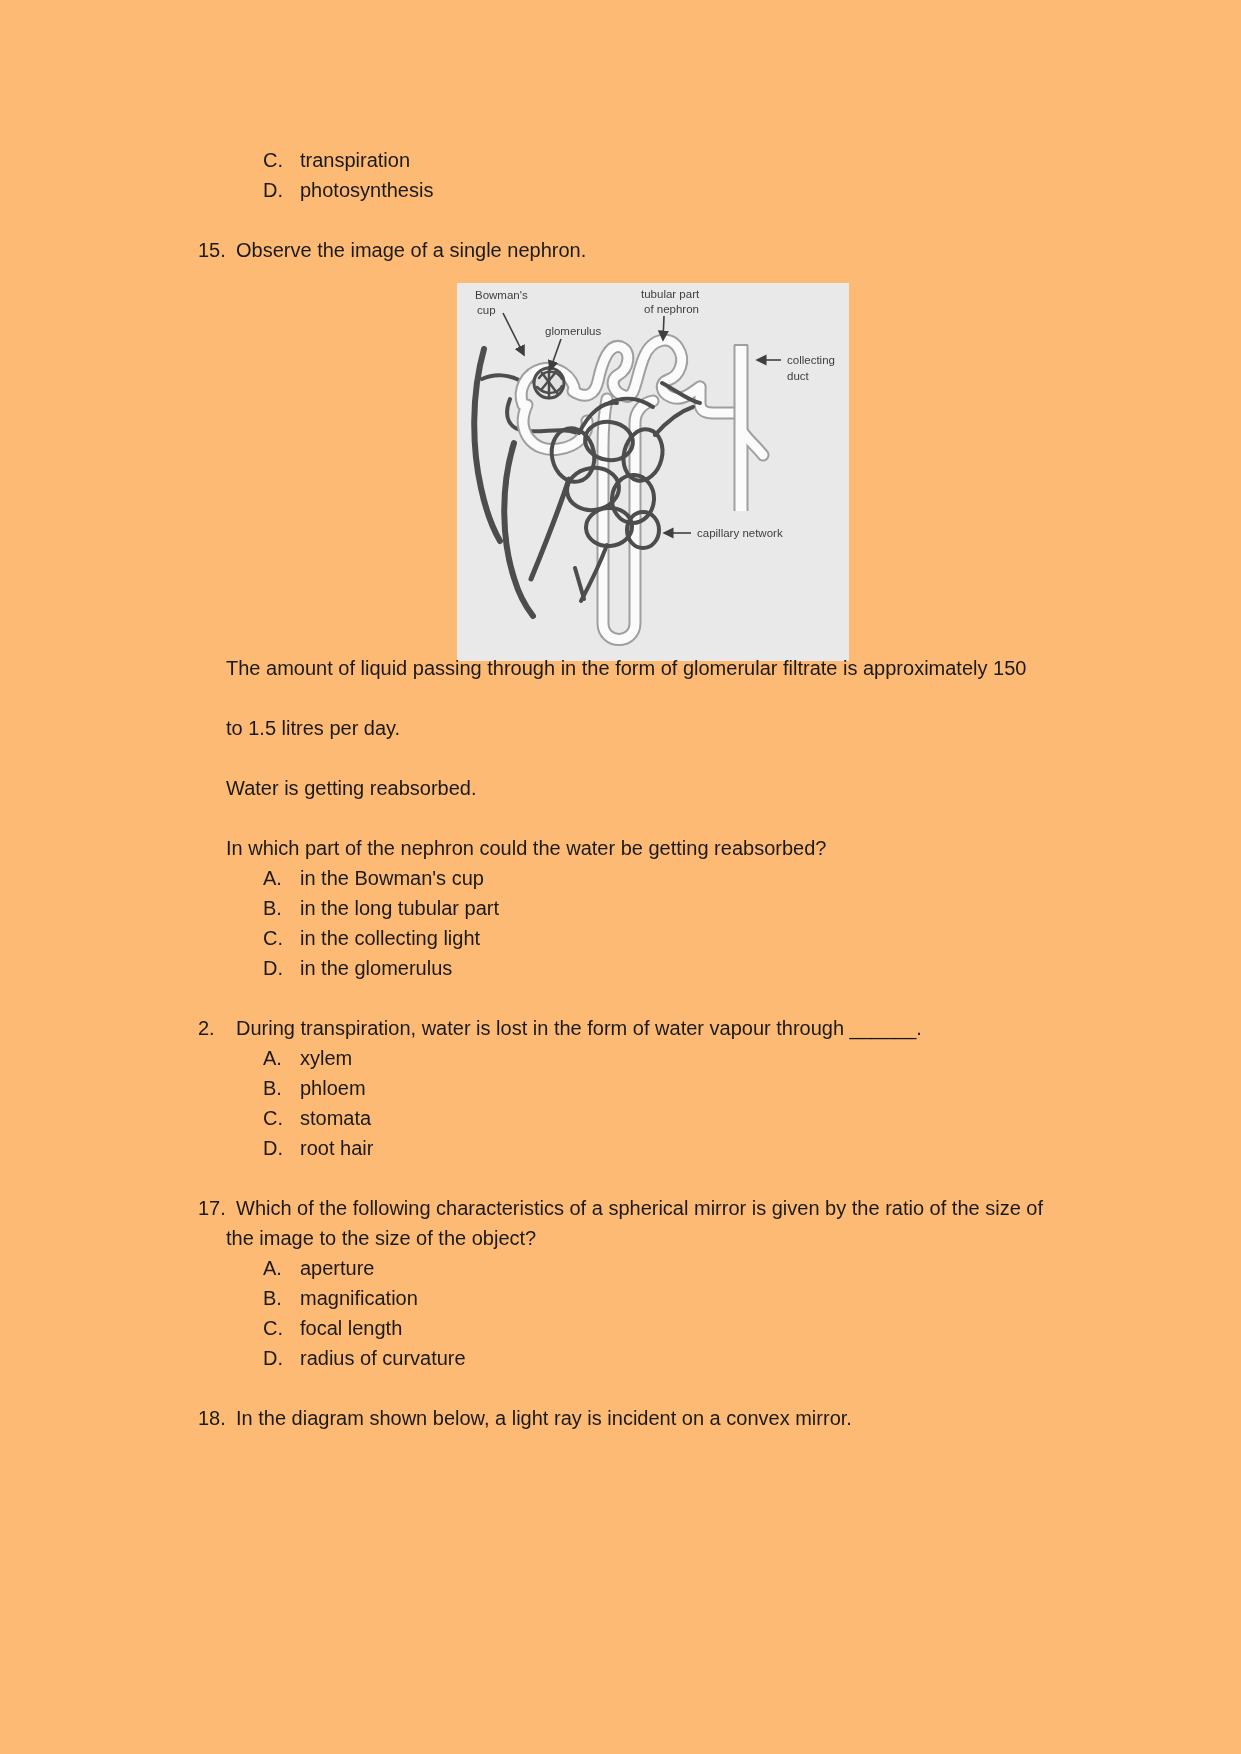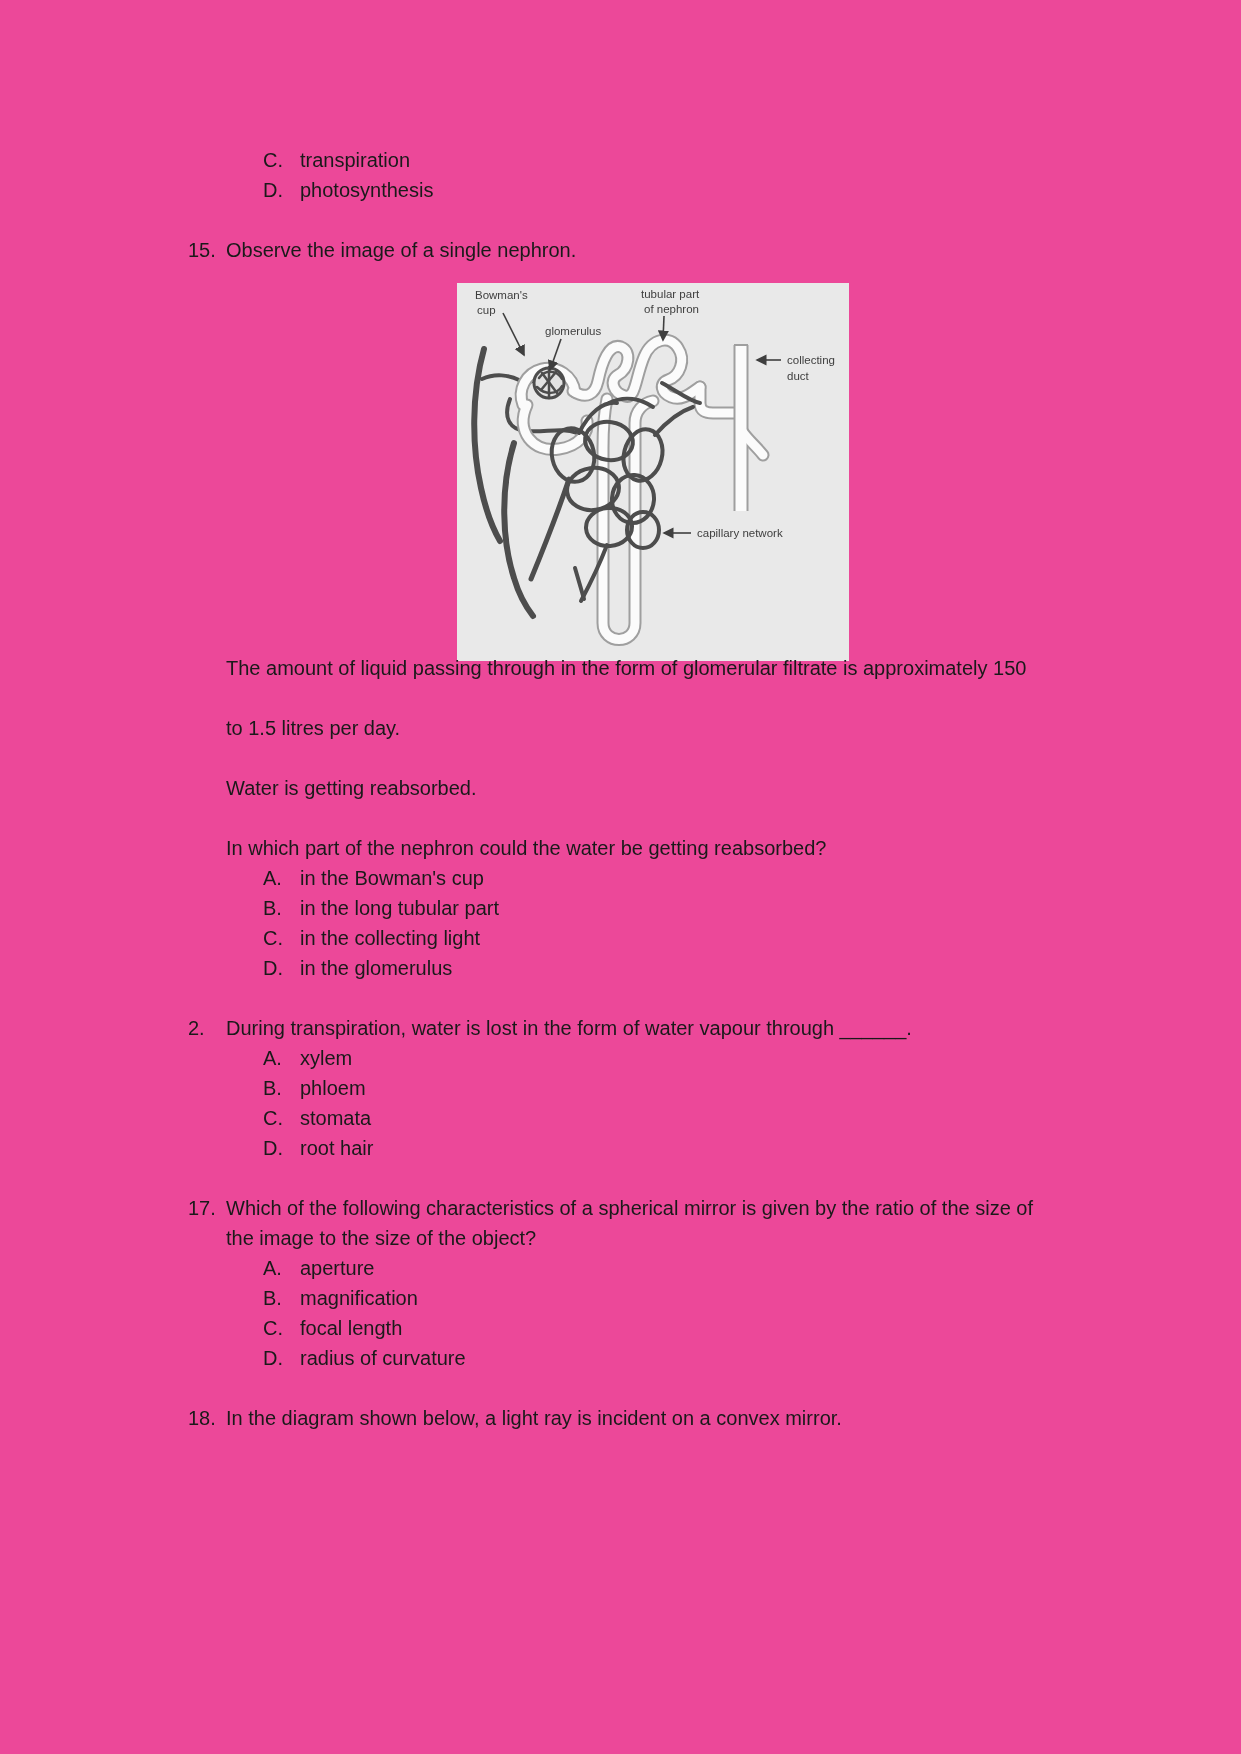--- a/index.html
+++ b/index.html
@@ -1,32 +1,32 @@
 <!DOCTYPE html>
 <html><head>
 <meta charset="utf-8">
 <style>
   html,body{margin:0;padding:0;background:#ffffff;}
   .page{
     position:relative;
     width:1241px;
     height:1754px;
-    background:#ec4899;
+    background:#fdba74;
     font-family:"Liberation Sans", sans-serif;
     color:#1a1a1a;
     overflow:hidden;
   }
   .row{
     position:absolute;
     font-size:20px;
     line-height:30px;
     white-space:nowrap;
   }
   .qrow{left:188px;}
-  .qnum{display:inline-block;width:38px;}
+  .qnum{display:inline-block;width:38px;margin-left:10px;}
   .optrow{left:263px;}
   .optletter{display:inline-block;width:37px;}
   .pararow{left:226px;}
   .diagram{
     position:absolute;
     left:457px;
     top:283px;
     width:392px;
     height:378px;
   }

